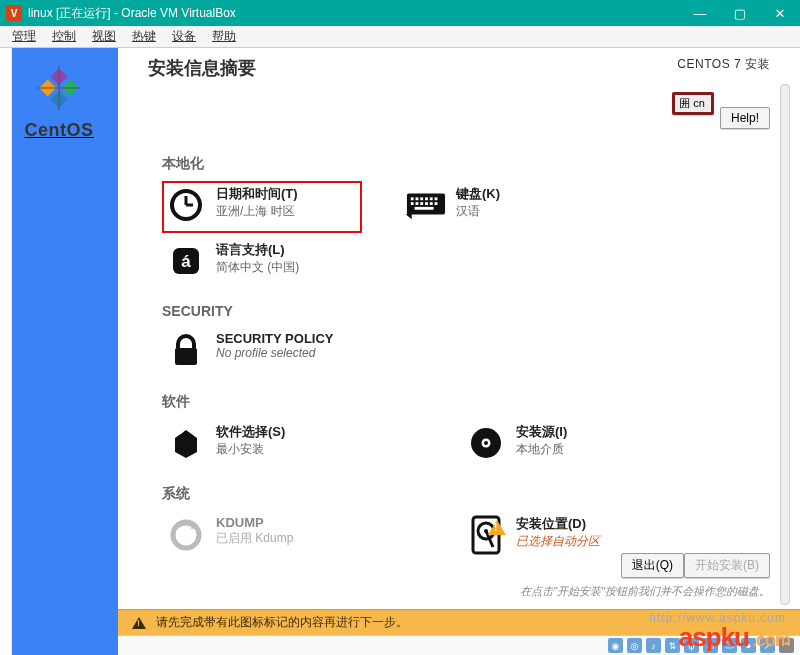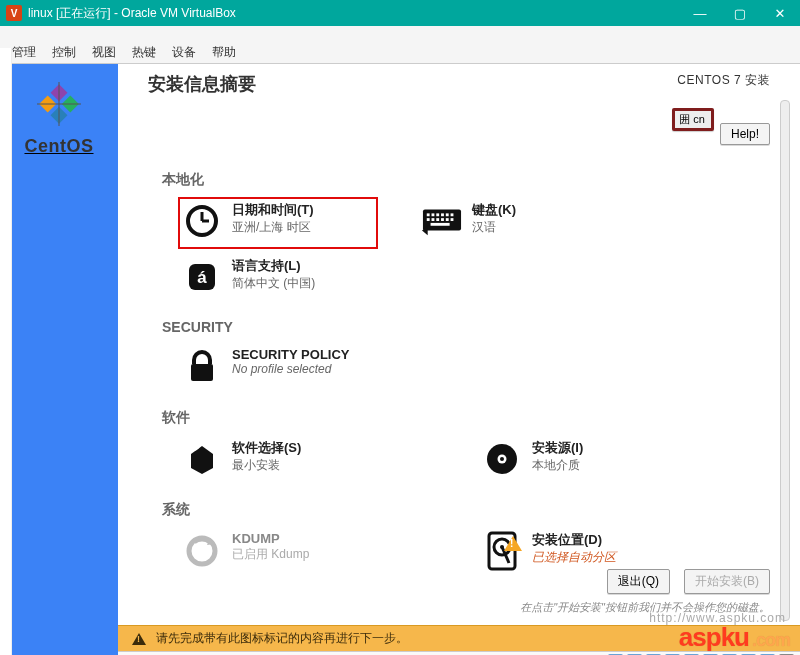--- a/index.html
+++ b/index.html
@@ -32,29 +32,30 @@
   .vb-winbtns {
     margin-left: auto;
     display: flex;
   }
   .vb-winbtn {
     width: 40px; height: 26px;
     display:flex; align-items:center; justify-content:center;
     color:#fff; font-size:13px;
   }
   .vb-menubar {
-    height: 38px;
+    height: 22px;
     background: #f5f5f5;
     border-bottom: 1px solid #ccc;
     display: flex;
     align-items: flex-end;
     gap: 4px;
     padding-left: 6px;
     font-size: 12px;
     color: #333;
+    text-decoration: underline;
   }
   .vb-menubar span { padding: 2px 6px; }
 
   
   .installer {
     position: relative;
     width: 100%;
     height: calc(655px - 26px - 22px);
     background: #fff;
     display: flex;
@@ -106,21 +107,21 @@
   .section-title {
     font-size:14px;
     font-weight:bold;
     color:#666;
     margin: 18px 0 8px 14px;
   }
   .section-title.first { margin-top:26px; }
   .row {
     display:flex;
     gap: 40px;
-    margin-left: 30px;
+    margin-left: 14px;
   }
   .item {
     display:flex;
     gap:10px;
     align-items:flex-start;
     width: 260px;
     padding:4px;
   }
   .item .icon-box {
     width:40px; height:40px;
@@ -137,21 +138,21 @@
     padding:2px 2px 6px 2px;
     width:200px;
   }
 
   
   .bottom {
     position:absolute;
     right:30px; bottom:56px;
     display:flex; flex-direction:column; align-items:flex-end; gap:6px;
   }
-  .btn-row { display:flex; gap:14px; }
+  .btn-row { display:flex; gap:0; }
   .hint { font-size:11px; color:#888; font-style:italic; }
 
   .warning-banner {
     position:absolute;
     left:0; right:0; bottom:20px;
     height:26px;
     background:#f6b74b;
     display:flex; align-items:center;
     font-size:12px;
     padding-left:14px;

